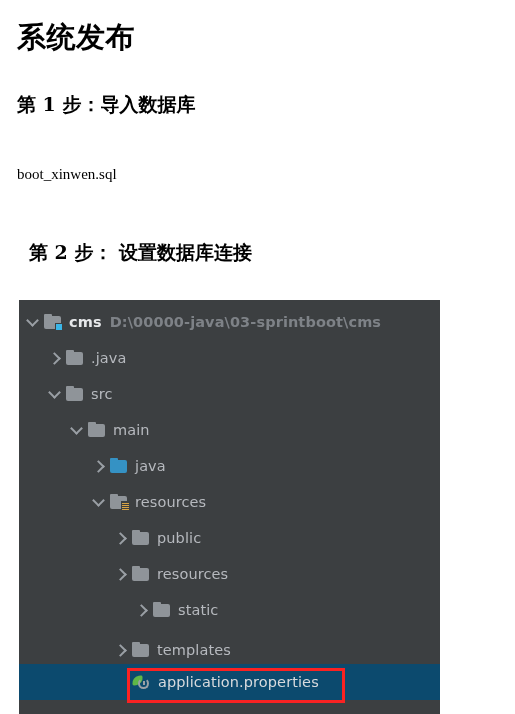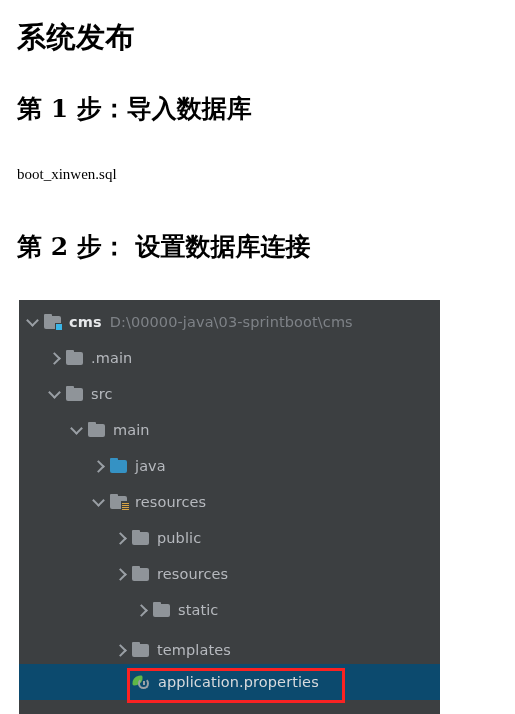--- a/index.html
+++ b/index.html
@@ -29,27 +29,27 @@
     font-size: 29px;
     font-weight: bold;
     color: #000000;
     letter-spacing: 0.5px;
     white-space: nowrap;
   }
   .doc-h2 {
     position: absolute;
     left: 17px;
     font-family: "DejaVu Serif", "Liberation Serif", serif;
-    font-size: 25px;
+    font-size: 19px;
     font-weight: bold;
     color: #000000;
     white-space: nowrap;
   }
   .doc-h2.step1 { top: 92px; }
-  .doc-h2.step2 { top: 230px; }
+  .doc-h2.step2 { top: 240px; margin-left: 12px; }
 
   .doc-p {
     position: absolute;
     left: 17px;
     top: 166px;
     font-family: "Liberation Serif", "DejaVu Serif", serif;
     font-size: 15px;
     color: #000000;
     white-space: nowrap;
     text-align: center;
@@ -183,21 +183,21 @@
     font-size: 14.5px;
     color: #b6b9be;
     letter-spacing: 0.1px;
   }
   .label.root {
     color: #e6e8ea;
     font-weight: bold;
   }
   .label.path {
     color: #7e8287;
-    font-weight: normal;
+    font-weight: bold;
     margin-left: 8px;
     font-size: 14.5px;
   }
   .label.selected-label { color: #d8dadd; }
 
   
   #annot-rect {
     position: absolute;
     left: 108px;
     top: 368px;
@@ -233,21 +233,21 @@
           <span class="label root">cms</span>
           <span class="label path">D:\00000-java\03-sprintboot\cms</span>
         </div>
         <div class="tree-row" style="top: 40px;">
           <span class="indent" style="width: 28px;"></span>
           <span class="chev right"></span>
           <span class="ico">
             <span class="folder-tab"></span>
             <span class="folder-base"></span>
           </span>
-          <span class="label">.main</span>
+          <span class="label">.java</span>
         </div>
         <div class="tree-row" style="top: 76px;">
           <span class="indent" style="width: 28px;"></span>
           <span class="chev down"></span>
           <span class="ico">
             <span class="folder-tab"></span>
             <span class="folder-base"></span>
           </span>
           <span class="label">src</span>
         </div>

